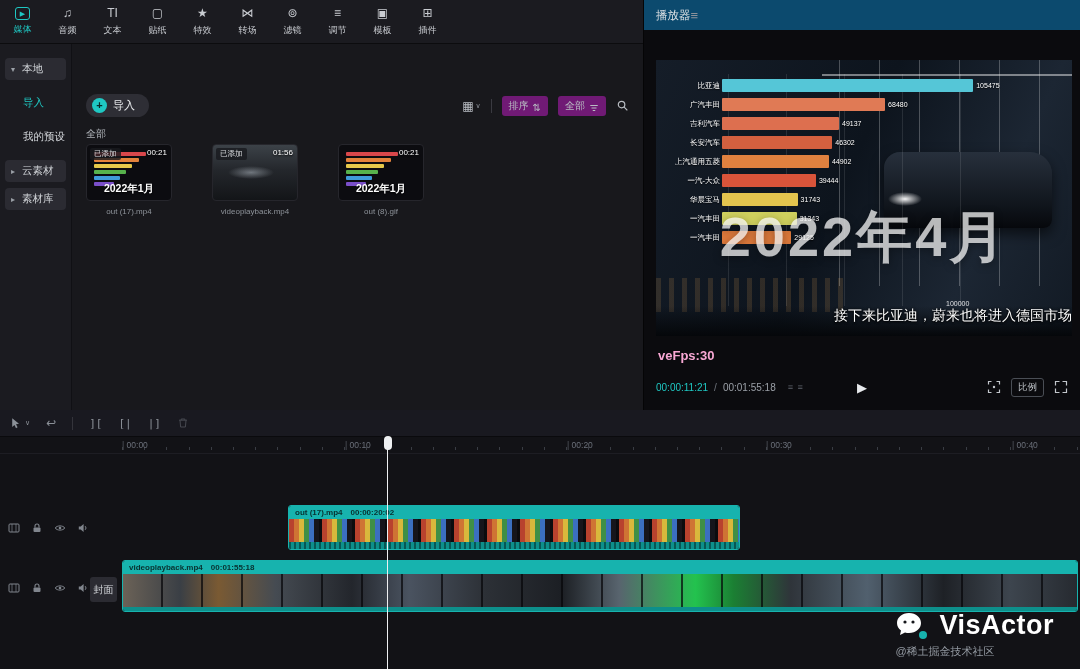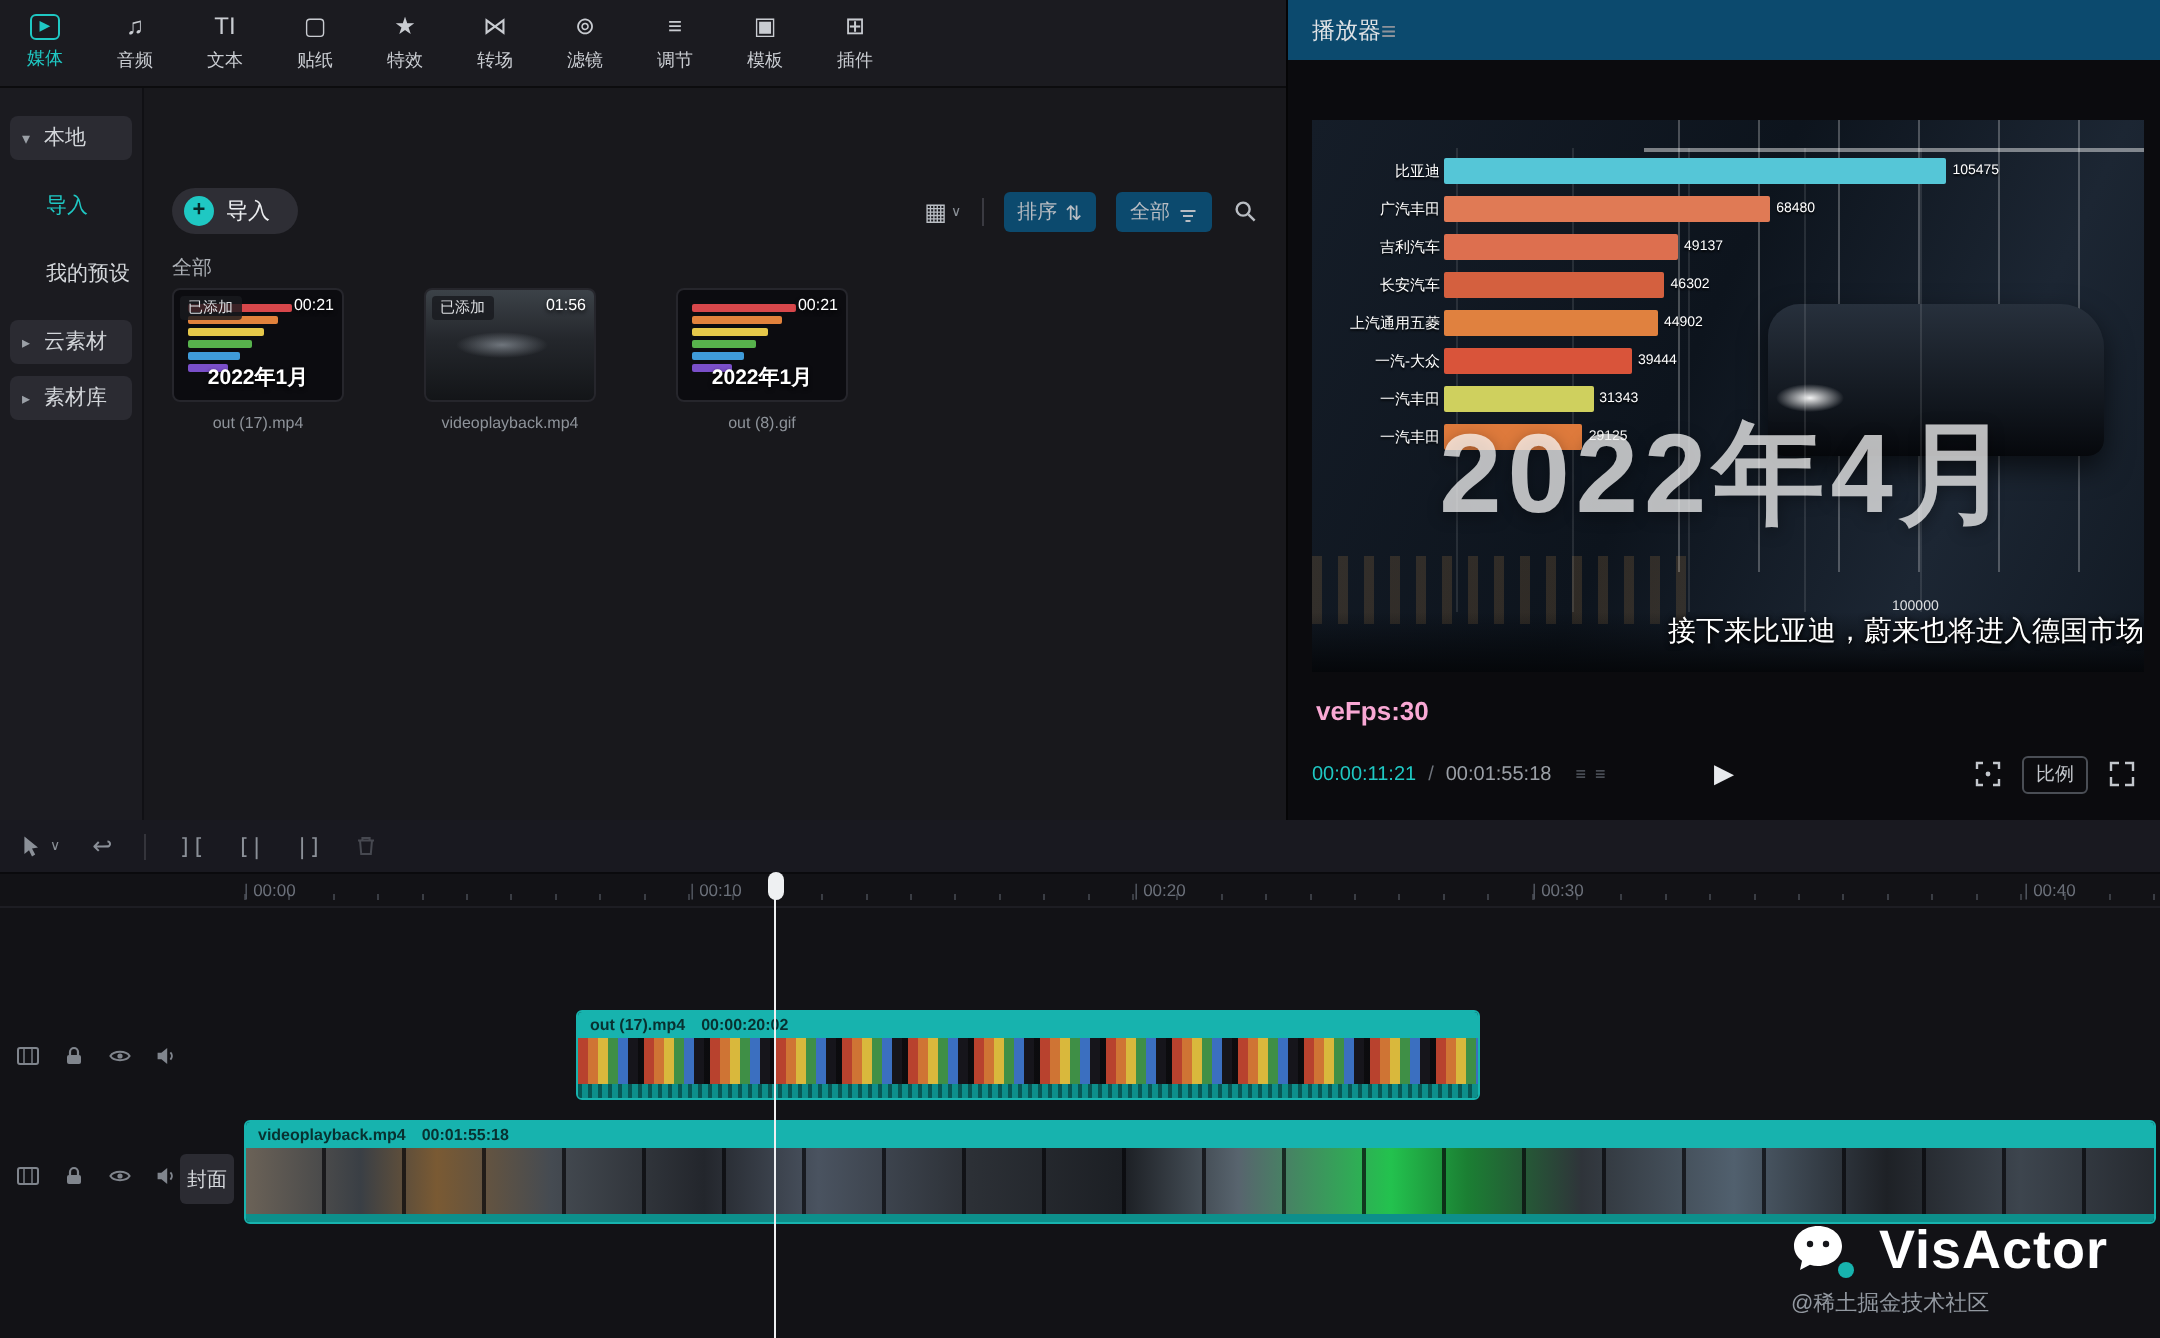--- a/index.html
+++ b/index.html
@@ -21,21 +21,21 @@
 .side-item .caret{font-size:8px;color:#9ba0a7;width:8px;flex:none}
 .side-item.pill{background:#2b2b32}
 .side-item.sub{padding-left:18px;margin:12px 0 12px 5px}
 .side-item.accent{color:#1fc8c3}
 
 .media-content{flex:1;position:relative;background:#18181c}
 .media-toolbar{position:absolute;top:50px;left:14px;right:14px;display:flex;justify-content:space-between;align-items:center}
 .import-btn{display:flex;align-items:center;gap:6px;background:#2e2e35;border-radius:14px;padding:4px 14px 4px 6px;font-size:11px;color:#eceef0;cursor:pointer}
 .import-plus{width:15px;height:15px;border-radius:50%;background:#1fc8c3;color:#072a29;font-size:11px;line-height:15px;text-align:center;font-weight:bold}
 .mt-right{display:flex;align-items:center;gap:10px;color:#b9bdc3}
-.mt-btn{display:flex;align-items:flex-end;gap:4px;font-size:10px;cursor:pointer;background:#0c4a6e;border-radius:3px;padding:3px 7px}
+.mt-btn{display:flex;align-items:flex-end;gap:4px;font-size:10px;cursor:pointer;background:#701a75;border-radius:3px;padding:3px 7px}
 .mt-icon-btn{font-size:12px;cursor:pointer;display:flex;align-items:center;gap:2px}
 .mt-caret{font-size:7px;color:#8b9097}
 .mt-divider{width:1px;height:14px;background:#3a3a41}
 .media-section-label{position:absolute;top:83px;left:14px;font-size:10px;color:#aeb2b8}
 .media-items{position:absolute;top:100px;left:14px;display:flex;gap:40px}
 .media-item{width:86px;cursor:pointer}
 .thumb{position:relative;width:86px;height:57px;border-radius:4px;overflow:hidden;background:#0c0c10;border:1px solid #26262c}
 .badge{position:absolute;top:3px;left:3px;z-index:3;background:rgba(24,26,30,.82);border-radius:2px;padding:1px 4px;font-size:7.5px;color:#dcdee1}
 .badge:empty{display:none}
 .duration{position:absolute;top:3px;right:4px;z-index:3;font-size:8px;color:#fff;text-shadow:0 1px 2px #000}
@@ -322,20 +322,27 @@
                 </span>
             </div>
             <div class="bar-row">
               <span class="bar-label">一汽-大众</span>
               <span class="bar-track">
                   <span class="bar-fill" style="width: 35.8582%; background: rgb(217, 84, 58);"></span>
                   <span class="bar-value">39444</span>
                 </span>
             </div>
             <div class="bar-row">
+              <span class="bar-label">华晨宝马</span>
+              <span class="bar-track">
+                  <span class="bar-fill" style="width: 28.8573%; background: rgb(227, 196, 78);"></span>
+                  <span class="bar-value">31743</span>
+                </span>
+            </div>
+            <div class="bar-row">
               <span class="bar-label">一汽丰田</span>
               <span class="bar-track">
                   <span class="bar-fill" style="width: 28.4936%; background: rgb(207, 208, 94);"></span>
                   <span class="bar-value">31343</span>
                 </span>
             </div>
             <div class="bar-row">
               <span class="bar-label">一汽丰田</span>
               <span class="bar-track">
                   <span class="bar-fill" style="width: 26.4773%; background: rgb(222, 122, 60);"></span>

